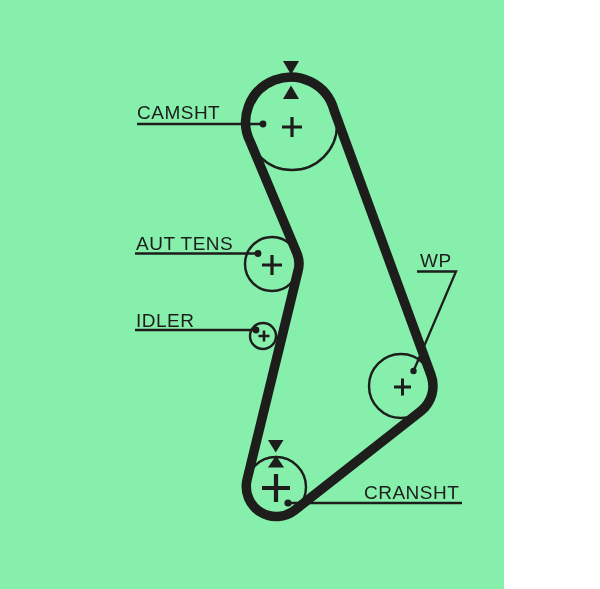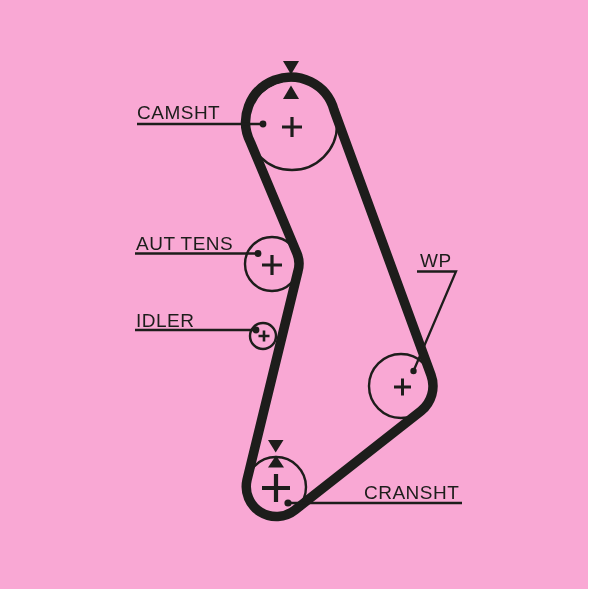--- a/index.html
+++ b/index.html
@@ -2,23 +2,23 @@
 <html><head>
 <meta charset="utf-8">
 <style>
   html, body {
     margin: 0;
     padding: 0;
     background: #ffffff;
   }
   .stage {
     position: relative;
-    width: 588px;
+    width: 504px;
     height: 589px;
-    background: #f9a8d4;
+    background: #86efac;
     overflow: hidden;
     font-family: "Liberation Sans", sans-serif;
   }
   svg text {
     font-family: "Liberation Sans", sans-serif;
     font-size: 19px;
     letter-spacing: 0.5px;
     fill: #1d1d1b;
   }
   .belt {

